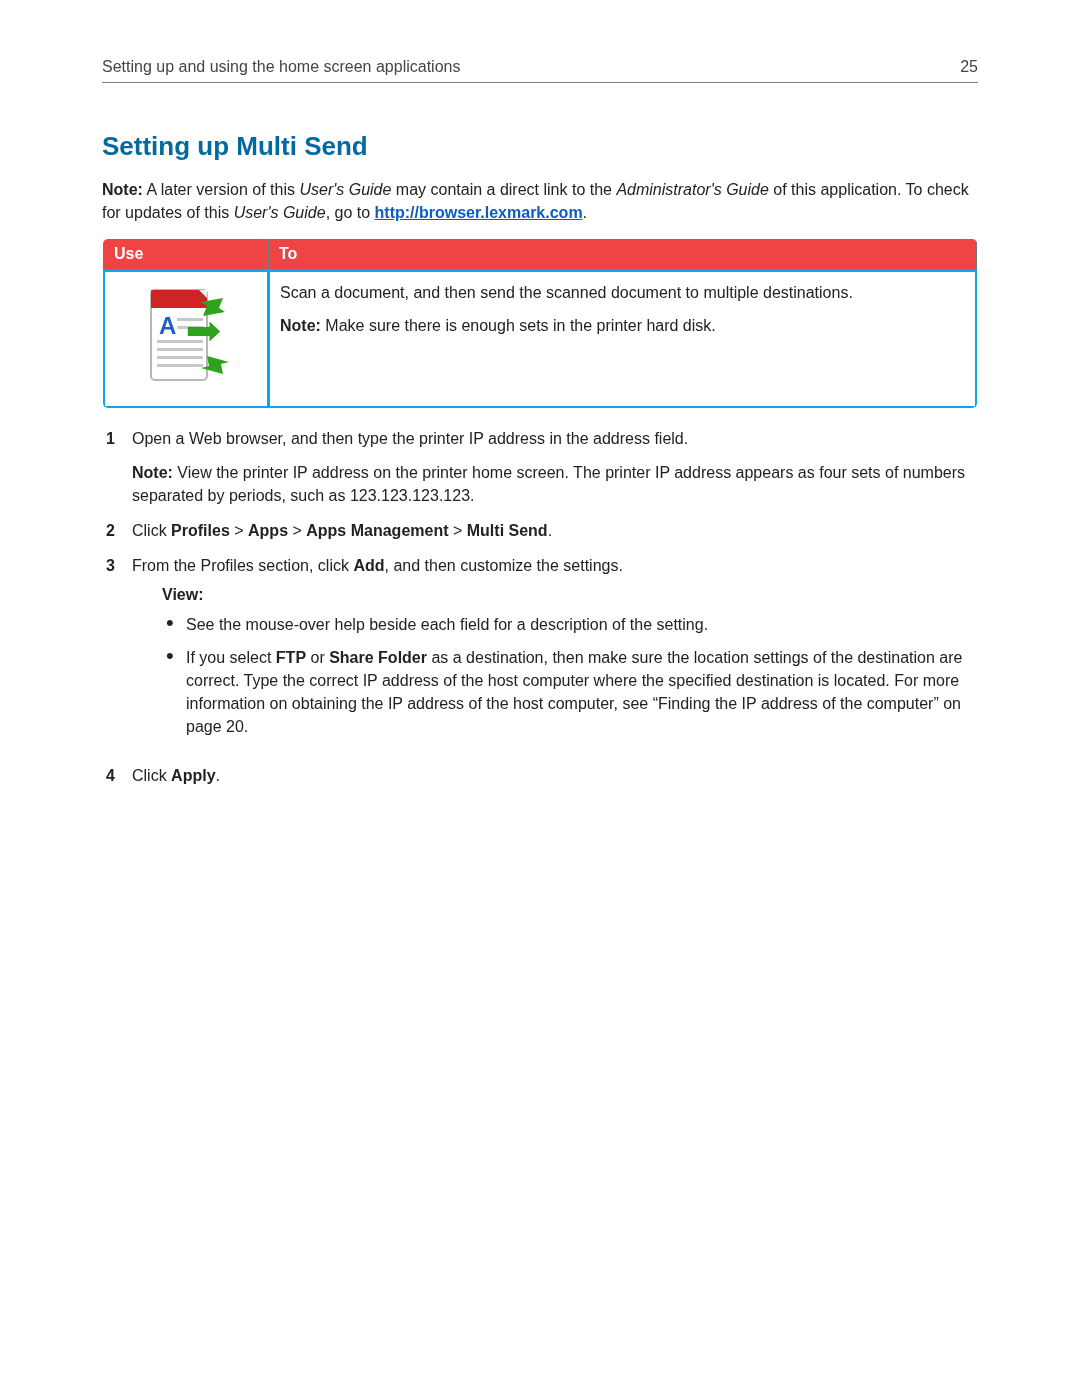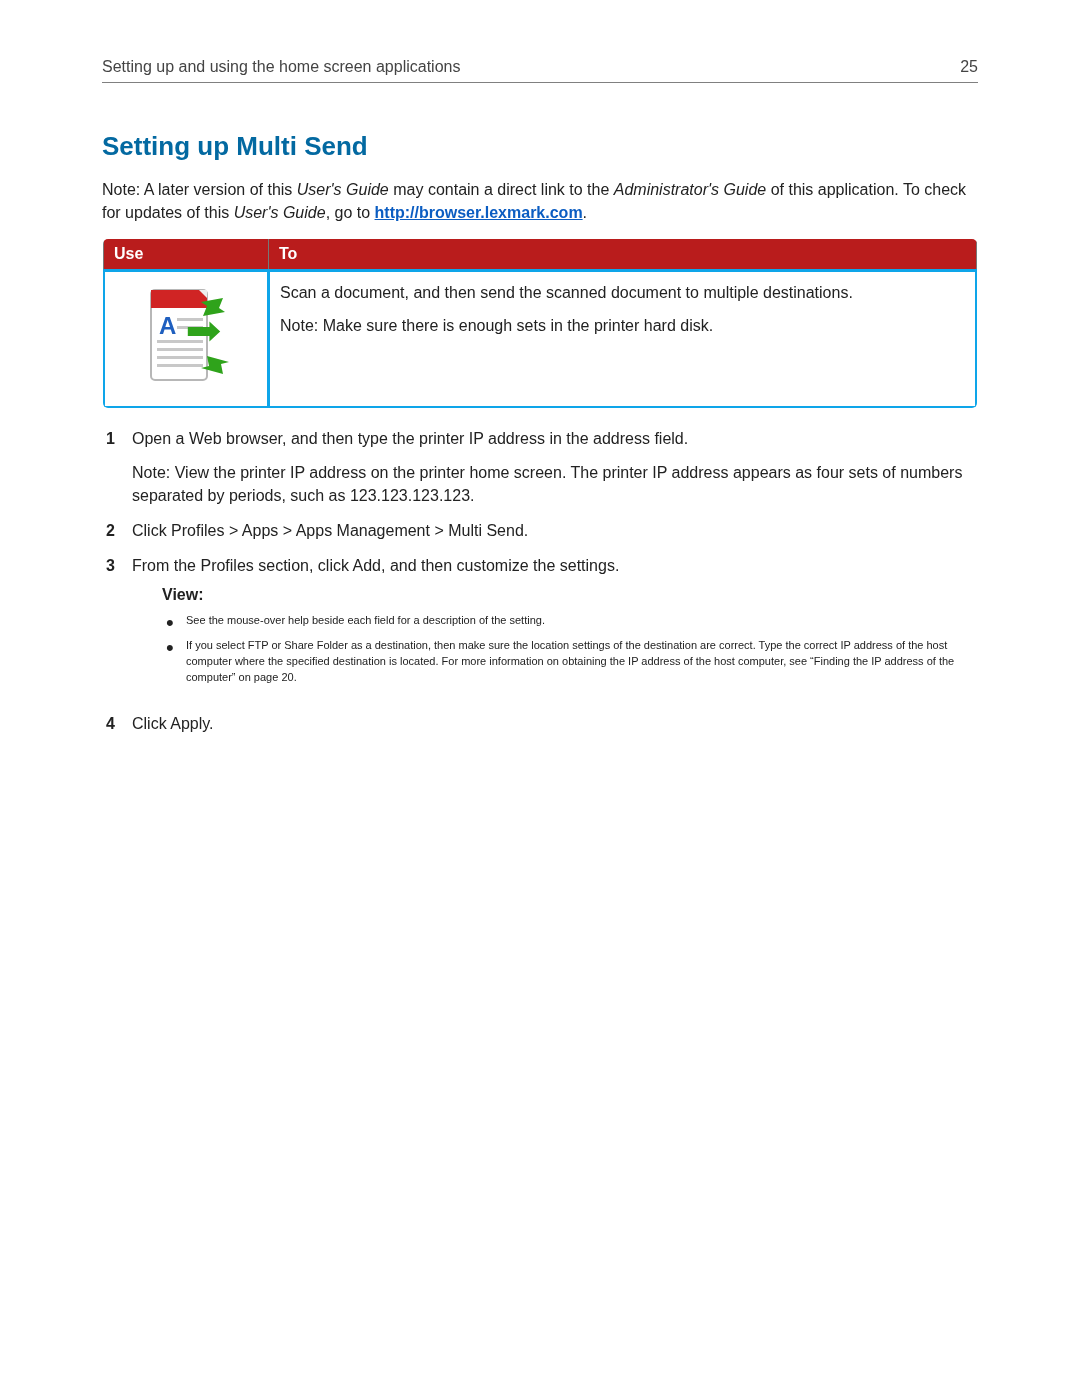--- a/index.html
+++ b/index.html
@@ -3,35 +3,35 @@
 <meta charset="utf-8">
 <style>
   html,body{margin:0;padding:0;background:#fff;font-family:"Segoe UI","Helvetica Neue",Arial,sans-serif;color:#222;}
   .page{width:1040px;min-height:1397px;margin:0 auto;position:relative;padding:58px 82px 60px 82px;box-sizing:border-box;}
   .running-header{display:flex;justify-content:space-between;align-items:flex-end;font-size:16px;color:#444;padding-bottom:6px;border-bottom:1px solid #808080;margin-bottom:48px;}
   h2.section-title{font-size:26px;font-weight:700;margin:0 0 16px 0;color:#0369a1;}
   p.body{font-size:16px;line-height:1.45;margin:0 0 14px 0;}
   .italic{font-style:italic;}
   .link{color:#0b5dc2;text-decoration:underline;font-weight:700;}
   table.use-to{width:100%;border-collapse:collapse;border:1px solid #999;border-radius:6px;overflow:hidden;margin:8px 0 18px 0;}
-  table.use-to th{background:#b91c1c;color:#fff;font-weight:700;font-size:16px;text-align:left;padding:6px 10px;border:1px solid #777;}
+  table.use-to th{background:#ef4444;color:#fff;font-weight:700;font-size:16px;text-align:left;padding:6px 10px;border:1px solid #777;}
   table.use-to td{border:3px solid #0ea5e9;padding:10px 10px 10px 10px;vertical-align:top;font-size:16px;}
   table.use-to td.icon-cell{width:150px;text-align:center;padding:10px 6px;}
   .cell-text p{margin:0 0 10px 0;line-height:1.4;}
   
   ol.steps{list-style:none;margin:0;padding:0;counter-reset:step;}
   ol.steps > li{counter-increment:step;position:relative;padding:0 0 12px 30px;font-size:16px;line-height:1.45;}
   ol.steps > li::before{content:counter(step);position:absolute;left:4px;top:0;font-weight:700;font-size:16px;}
   ol.steps > li p{margin:10px 0 0 0;}
   .sub-indent{margin-left:30px;}
   .notes-label{font-weight:700;margin:6px 0 6px 0;display:block;}
   ul.bullets{list-style:none;margin:4px 0 4px 0;padding:0;}
-  ul.bullets li{position:relative;padding:0 0 10px 24px;line-height:1.45;font-size:11px;}
+  ul.bullets li{position:relative;padding:0 0 10px 24px;line-height:1.45;font-size:16px;}
   ul.bullets li::before{content:"•";position:absolute;left:4px;top:-1px;font-size:22px;line-height:1;}
-  b{font-weight:400;}
+  b{font-weight:700;}
   
   .ms-icon{width:110px;height:110px;}
 </style>
 </head>
 <body>
 
 <div class="page">
 
   <div class="running-header">
     <span>Setting up and using the home screen applications</span>

